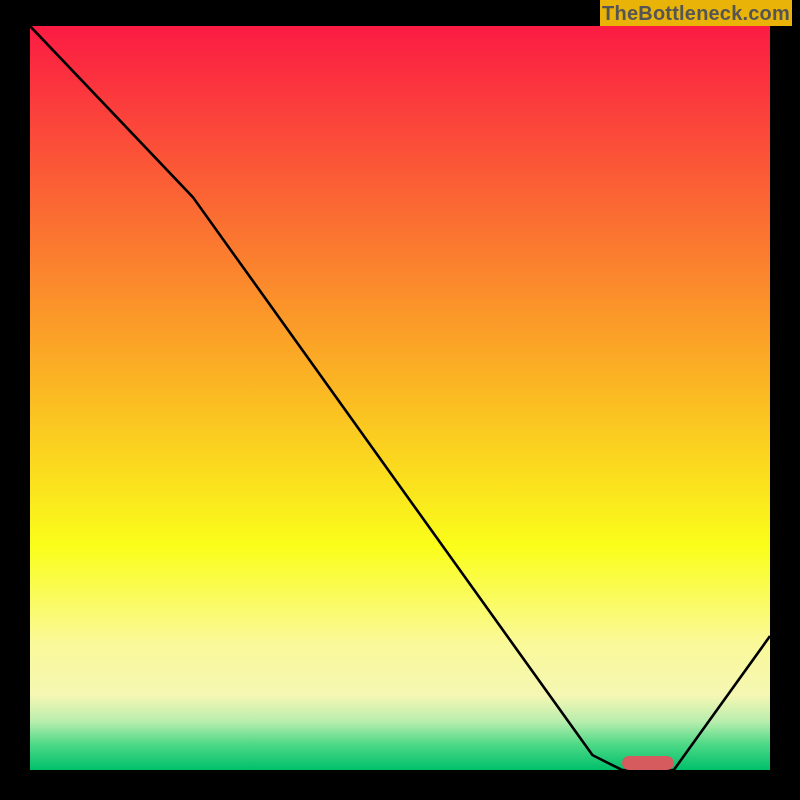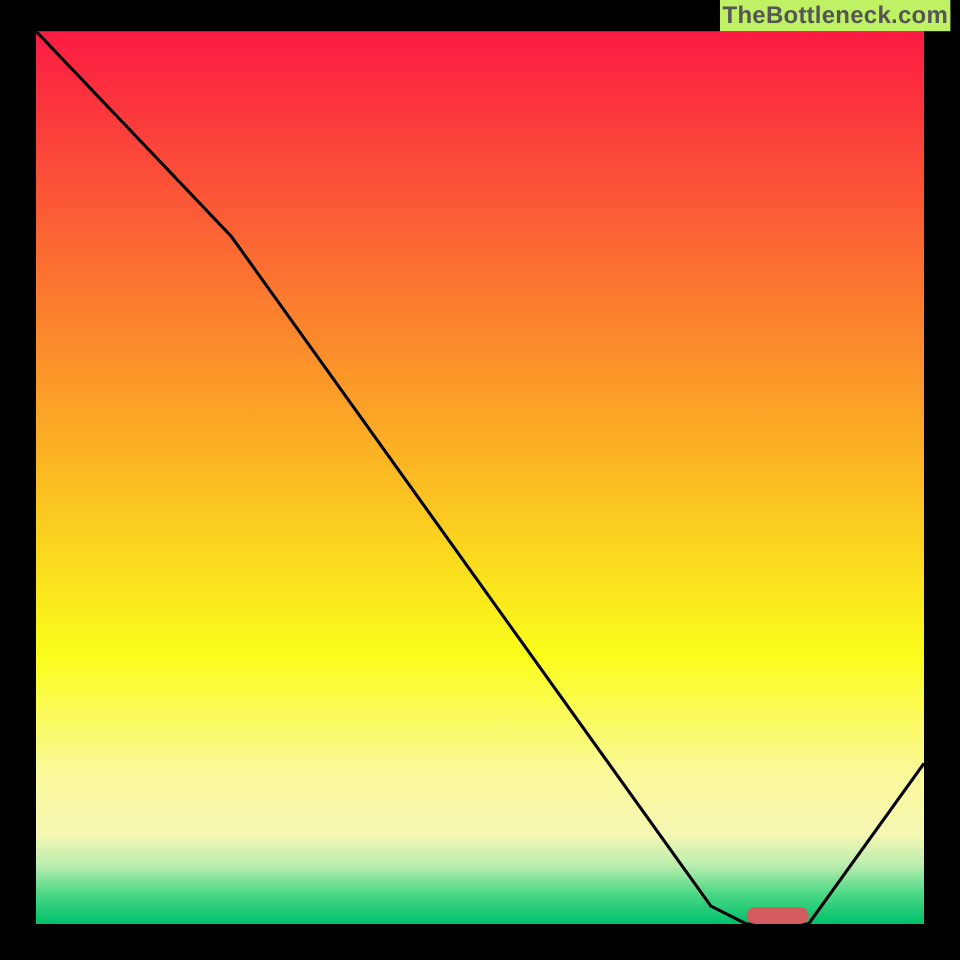--- a/index.html
+++ b/index.html
@@ -19,21 +19,21 @@
   .watermark {
     position: absolute;
     top: 0;
     right: 8px;
     height: 26px;
     line-height: 26px;
     font-family: Arial, Helvetica, sans-serif;
     font-size: 20px;
     font-weight: bold;
     color: #555555;
-    background: #bef264;
+    background: #eab308;
     padding: 0 2px;
     z-index: 3;
     letter-spacing: 0.2px;
   }
   .plot {
     position: absolute;
     left: 30px;
     top: 26px;
     width: 740px;
     height: 744px;

